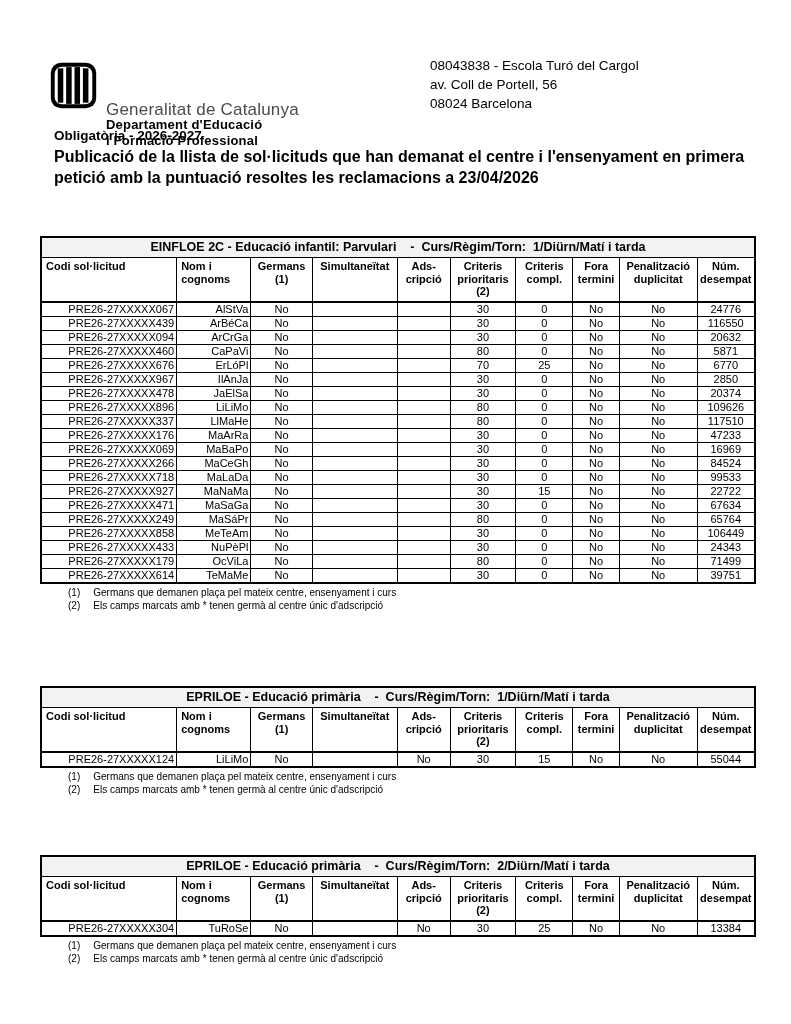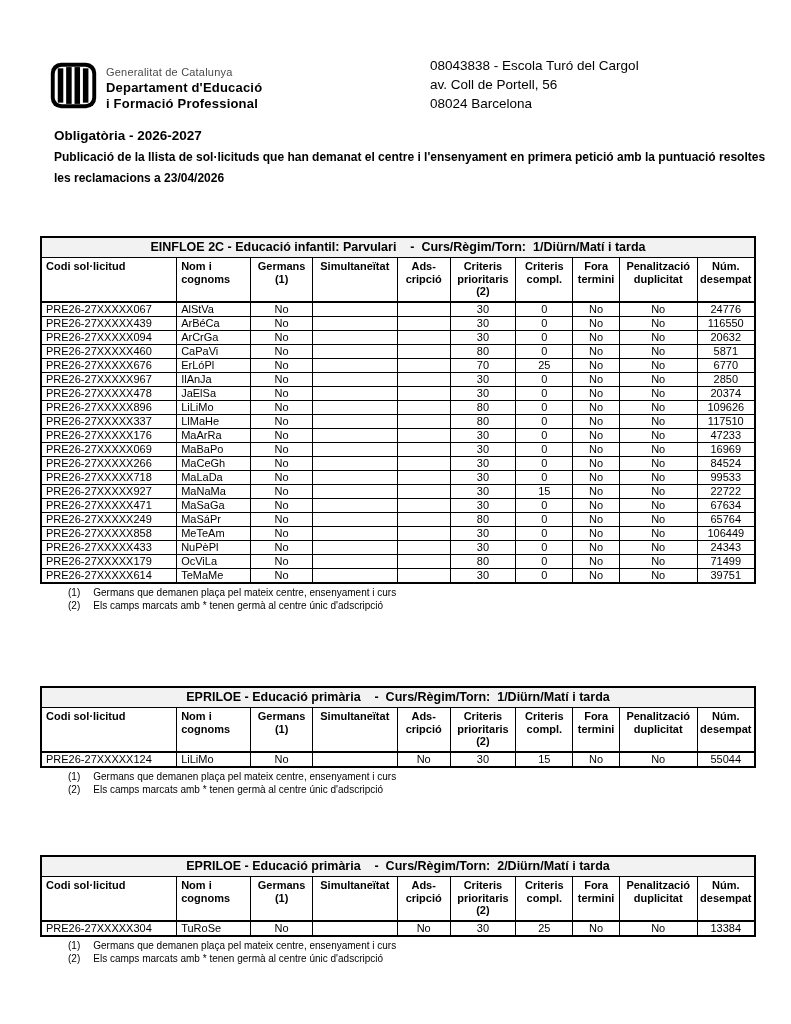--- a/index.html
+++ b/index.html
@@ -9,26 +9,26 @@
     width:791px; height:1024px;
     background:#ffffff;
     color:#000;
     font-family:"Liberation Sans", sans-serif;
     overflow:hidden;
   }
   
   .doc-header { position:absolute; left:50px; top:62px; display:flex; gap:9px; }
   .logo-icon svg { width:47px; height:47px; display:block; }
   .logo-text { padding-top:3px; }
-  .lt1 { font-size:11px; color:#4a4a4a; line-height:15px; letter-spacing:0.2px; }
+  .lt1 { font-size:17px; color:#4a4a4a; line-height:15px; letter-spacing:0.2px;margin-top:37px; }
   .lt2 { font-size:13px; font-weight:bold; line-height:15.5px; letter-spacing:0.2px; }
   .school-info { position:absolute; left:430px; top:56px; font-size:13.5px; line-height:19px; }
   .intro { position:absolute; left:54px; top:128px; width:724px; }
   .intro-1 { font-size:13.5px; font-weight:bold; margin-bottom:4px; }
-  .intro-2 { font-size:12px; font-weight:bold; line-height:20.5px; }
+  .intro-2 { font-size:16px; font-weight:bold; line-height:20.5px; }
   
   .table-block { position:absolute; left:40px; width:716px; }
   table {
     width:100%; border-collapse:collapse; table-layout:fixed;
     border:2px solid #000;
   }
   .title-cell {
     background:#f2f2f2;
     font-size:12.5px; font-weight:bold;
     text-align:center; padding:2px 0 3px 0;
@@ -47,21 +47,21 @@
   }
   .head-row th:first-child, .head-row th:nth-child(2) { text-align:left; padding-left:4px;margin-left:12px; }
   tbody td {
     font-size:11px;
     border:1px solid #000;
     text-align:center;
     height:13px; line-height:13px;
     padding:0 2px;
     overflow:hidden; white-space:nowrap;
   }
-  tbody td.left { text-align:left; padding-left:4px; }
+  tbody td.left { text-align:right; padding-left:4px; }
   .footnotes { margin-top:2px; padding-left:28px; font-size:10px; }
   .fn-line { display:flex; gap:13px; line-height:13.5px; }
   .fn-num { flex:0 0 auto; }
   .t1 { top:236px; }
   .t2 { top:686px; }
   .t3 { top:855px; }
 </style>
 </head>
 <body>
 

